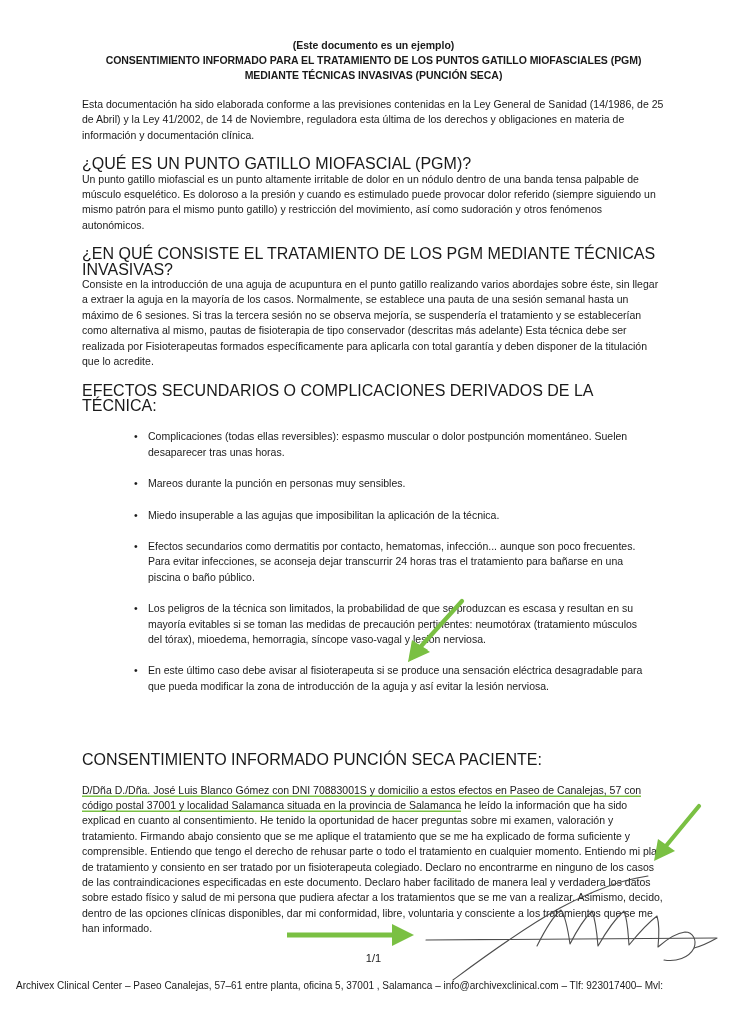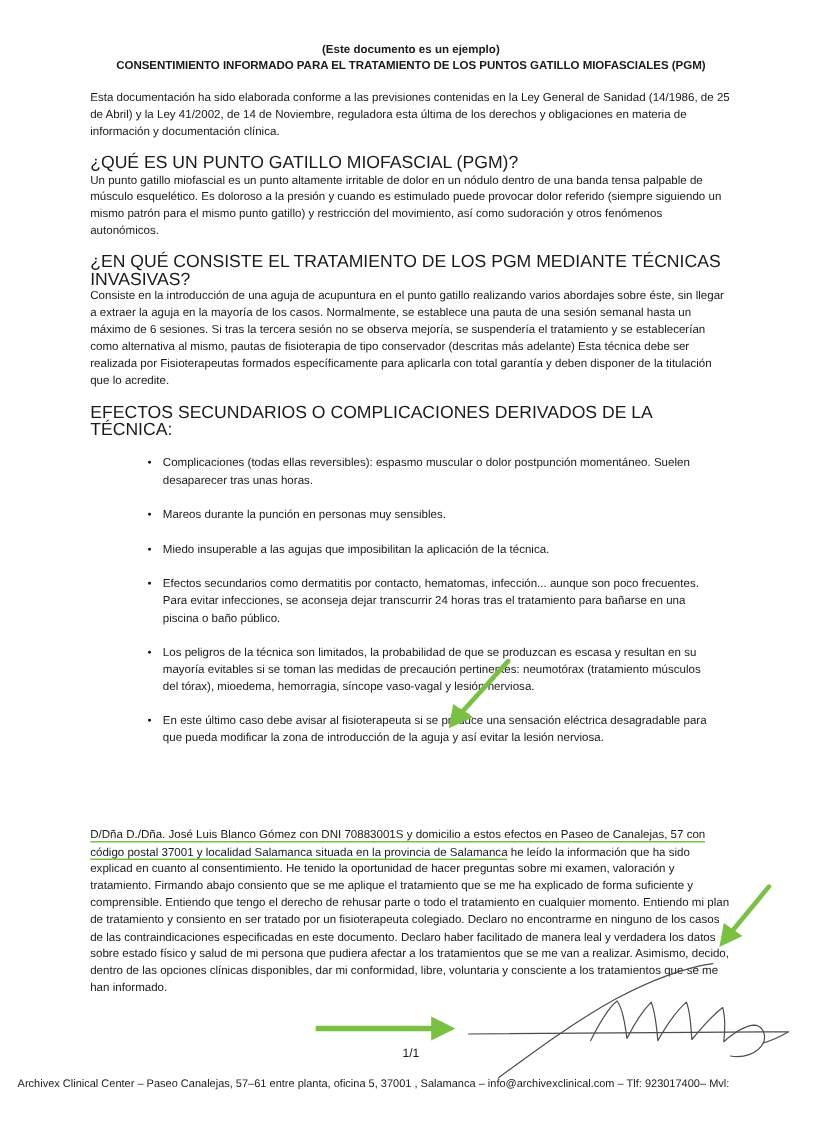--- a/index.html
+++ b/index.html
@@ -142,20 +142,21 @@
 </head>
 <body>
 
 <div class="page">
 
   <div class="doc">
 
     <div class="title-block">
       <div class="title-sub">(Este documento es un ejemplo)</div>
       <div class="title-main">CONSENTIMIENTO INFORMADO PARA EL TRATAMIENTO DE LOS PUNTOS GATILLO MIOFASCIALES (PGM)</div>
+      <div class="title-main">MEDIANTE TÉCNICAS INVASIVAS (PUNCIÓN SECA)</div>
     </div>
 
     <div class="gap-lg"></div>
 
     <p class="para">Esta documentación ha sido elaborada conforme a las previsiones contenidas en la Ley General de Sanidad (14/1986, de 25 de Abril) y la Ley 41/2002, de 14 de Noviembre, reguladora esta última de los derechos y obligaciones en materia de información y documentación clínica.</p>
 
     <div class="gap-md"></div>
 
     <div class="heading">¿QUÉ ES UN PUNTO GATILLO MIOFASCIAL (PGM)?</div>
     <p class="para">Un punto gatillo miofascial es un punto altamente irritable de dolor en un nódulo dentro de una banda tensa palpable de músculo esquelético. Es doloroso a la presión y cuando es estimulado puede provocar dolor referido (siempre siguiendo un mismo patrón para el mismo punto gatillo) y restricción del movimiento, así como sudoración y otros fenómenos autonómicos.</p>
@@ -172,20 +173,21 @@
       <li>Complicaciones (todas ellas reversibles): espasmo muscular o dolor postpunción momentáneo. Suelen desaparecer tras unas horas.</li>
       <li>Mareos durante la punción en personas muy sensibles.</li>
       <li>Miedo insuperable a las agujas que imposibilitan la aplicación de la técnica.</li>
       <li>Efectos secundarios como dermatitis por contacto, hematomas, infección... aunque son poco frecuentes. Para evitar infecciones, se aconseja dejar transcurrir 24 horas tras el tratamiento para bañarse en una piscina o baño público.</li>
       <li>Los peligros de la técnica son limitados, la probabilidad de que se produzcan es escasa y resultan en su mayoría evitables si se toman las medidas de precaución pertinentes: neumotórax (tratamiento músculos del tórax), mioedema, hemorragia, síncope vaso-vagal y lesión nerviosa.</li>
       <li>En este último caso debe avisar al fisioterapeuta si se produce una sensación eléctrica desagradable para que pueda modificar la zona de introducción de la aguja y así evitar la lesión nerviosa.</li>
     </ul>
 
     <div style="height:42px"></div>
 
+    <div class="heading">CONSENTIMIENTO INFORMADO PUNCIÓN SECA PACIENTE:</div>
 
     <div style="height:15px"></div>
 
     <p class="para"><span class="hl">D/Dña D./Dña. José Luis Blanco Gómez con DNI 70883001S y domicilio a estos efectos en Paseo de Canalejas, 57 con código postal 37001 y localidad Salamanca situada en la provincia de Salamanca</span><span> he leído la información que ha sido explicad en cuanto al consentimiento. He tenido la oportunidad de hacer preguntas sobre mi examen, valoración y tratamiento. Firmando abajo consiento que se me aplique el tratamiento que se me ha explicado de forma suficiente y comprensible. Entiendo que tengo el derecho de rehusar parte o todo el tratamiento en cualquier momento. Entiendo mi plan de tratamiento y consiento en ser tratado por un fisioterapeuta colegiado. Declaro no encontrarme en ninguno de los casos de las contraindicaciones especificadas en este documento. Declaro haber facilitado de manera leal y verdadera los datos sobre estado físico y salud de mi persona que pudiera afectar a los tratamientos que se me van a realizar. Asimismo, decido, dentro de las opciones clínicas disponibles, dar mi conformidad, libre, voluntaria y consciente a los tratamientos que se me han informado.</span></p>
 
   </div>
 
 
   <div class="page-num">1/1</div>
 

